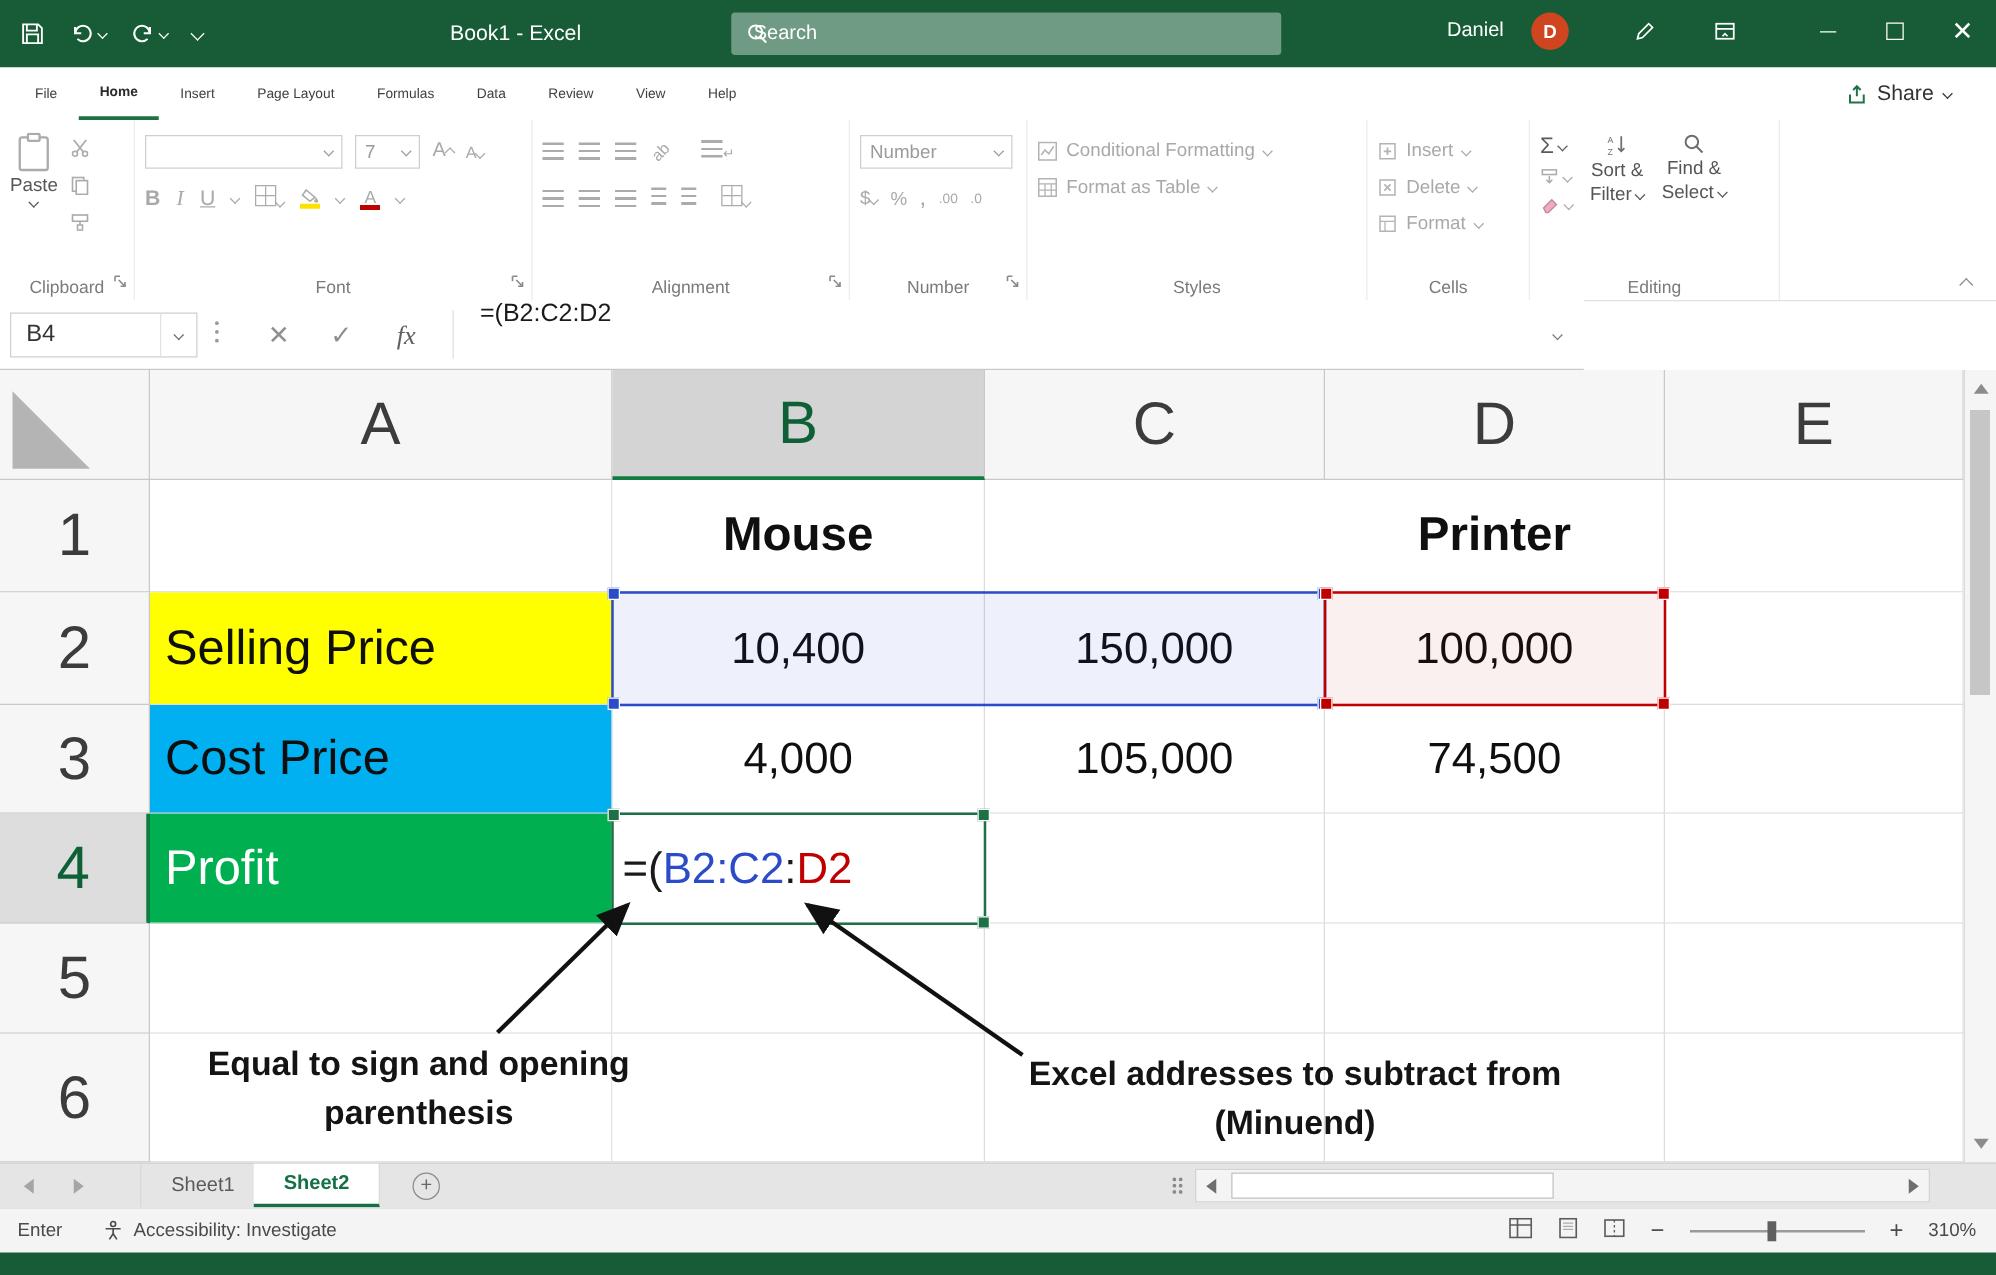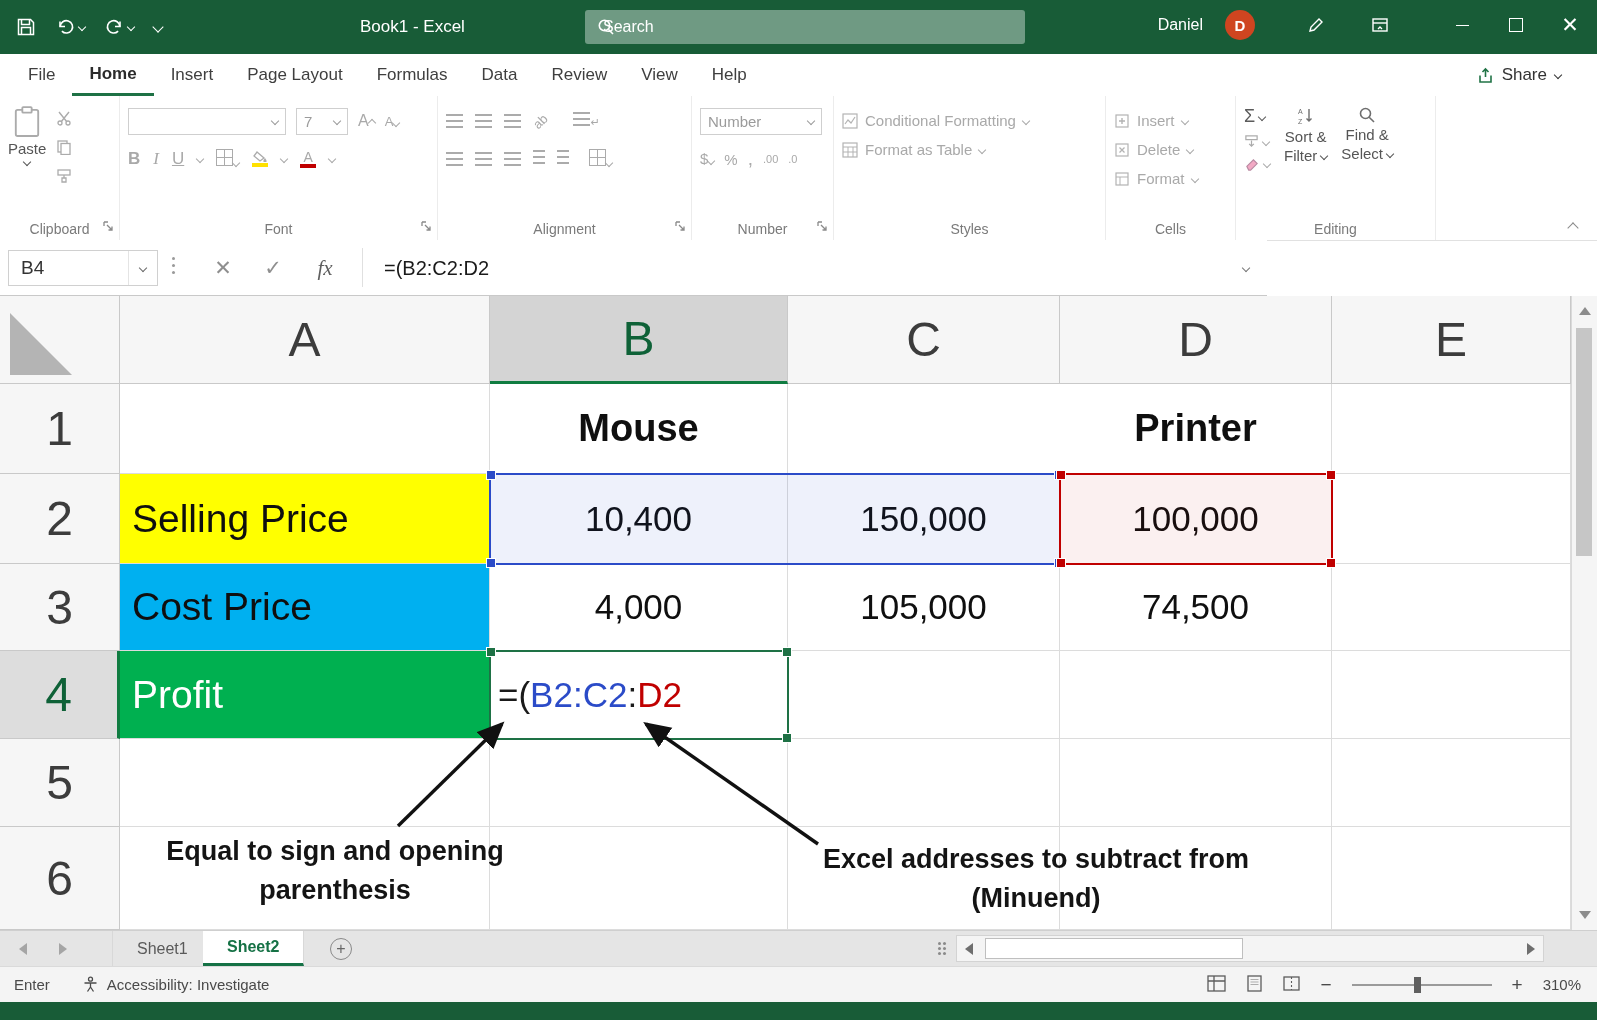--- a/index.html
+++ b/index.html
@@ -23,21 +23,21 @@
   .uname{font-size:16px;margin-right:22px;}
   .avatar{width:30px;height:30px;border-radius:50%;background:#CF4520;display:flex;align-items:center;
           justify-content:center;font-size:15px;font-weight:700;margin-right:52px;}
   .tb-ico{margin-right:46px;display:flex;align-items:center;}
   .wc{width:54px;height:54px;display:flex;align-items:center;justify-content:center;font-size:21px;}
   .minline{display:inline-block;width:13px;height:0;border-top:1.6px solid #fff;}
   .maxbox{display:inline-block;width:12px;height:12px;border:1.6px solid #fff;}
 
   
   .tabrow{position:absolute;left:0;top:54px;width:1597px;height:42px;background:#fff;display:flex;align-items:stretch;}
-  .rtab{padding:0 17px;display:flex;align-items:center;font-size:17px;color:#3f3f3f;}
+  .rtab{padding:0 17px;display:flex;align-items:center;font-size:11px;color:#3f3f3f;}
   .rtab.first{padding-left:28px;}
   .rtab.active{font-weight:700;color:#2b2b2b;border-bottom:3px solid #1E7145;}
   .share-btn{position:absolute;right:36px;top:0;height:42px;display:flex;align-items:center;gap:8px;
              font-size:17px;color:#333;}
 
   
   .ribbon{position:absolute;left:0;top:96px;width:1597px;height:144px;background:#fff;
           border-bottom:1px solid #E1E1E1;display:flex;}
   .rgroup{position:relative;height:100%;border-right:1px solid #ECECEC;padding:10px 8px 22px;box-sizing:border-box;}
   .glabel{position:absolute;bottom:3px;left:0;right:0;text-align:center;font-size:14px;color:#7A7A7A;}
@@ -62,21 +62,21 @@
         border-bottom:1px solid #C9C9C9;box-sizing:border-box;}
   .namebox{position:absolute;left:8px;top:10px;width:150px;height:36px;border:1px solid #D0D0D0;
            display:flex;align-items:center;font-size:19px;color:#333;padding-left:12px;box-sizing:border-box;}
   .nb-chev{margin-left:auto;height:100%;display:flex;align-items:center;padding:0 11px;
            border-left:1px solid #E4E4E4;color:#6a6a6a;}
   .fb-dots{position:absolute;left:172px;top:17px;width:3px;height:3px;border-radius:50%;background:#9a9a9a;
            box-shadow:0 7px 0 #9a9a9a,0 14px 0 #9a9a9a;}
   .fb-btn{position:absolute;top:0;height:56px;display:flex;align-items:center;justify-content:center;
           width:46px;font-size:21px;color:#8f8f8f;}
   .fb-sep{position:absolute;left:362px;top:8px;bottom:8px;width:1px;background:#E0E0E0;}
-  .fb-text{position:absolute;left:384px;top:0;height:56px;display:flex;align-items:center;
+  .fb-text{position:absolute;left:384px;top:0;height:56px;display:flex;
            font-size:20px;color:#1a1a1a;}
   .fb-chev{position:absolute;right:18px;top:0;height:56px;display:flex;align-items:center;color:#777;}
 
   
   .sheet{position:absolute;left:0;top:296px;width:1571px;height:634px;background:#fff;overflow:hidden;}
   .corner{position:absolute;left:0;top:0;width:120px;height:88px;background:#F6F6F6;
           border-right:1px solid #C9C9C9;border-bottom:1px solid #C9C9C9;box-sizing:border-box;}
   .corner .tri{position:absolute;left:10px;bottom:8px;width:0;height:0;
                border-right:62px solid transparent;border-bottom:62px solid #B4B4B4;}
   .ch{position:absolute;top:0;height:88px;background:#F6F6F6;border-right:1px solid #C9C9C9;
@@ -237,21 +237,21 @@
         <path d="M8.5 10V2.5M5.5 5l3-3 3 3" fill="none" stroke="#217346" stroke-width="1.6"></path>
         <path d="M3 8.5V15h11V8.5" fill="none" stroke="#217346" stroke-width="1.6"></path>
       </svg>
     <span>Share</span>
     <span class="chev s"></span>
   </div>
 </div>
 
 <div class="ribbon">
 
-  <div class="rgroup" style="width:120px">
+  <div class="rgroup" style="width:108px">
     <div style="display:flex;gap:10px;">
       <div class="bigbtn dis">
         <svg width="28" height="32" viewBox="0 0 30 34">
             <rect x="3" y="4" width="24" height="28" rx="2" fill="none" stroke="#ABABAB" stroke-width="2"></rect>
             <rect x="10" y="1" width="10" height="6" rx="1" fill="#fff" stroke="#ABABAB" stroke-width="2"></rect>
           </svg>
         <span>Paste</span>
         <span class="chev s"></span>
       </div>
       <div style="display:flex;flex-direction:column;gap:9px;padding-top:4px;">

